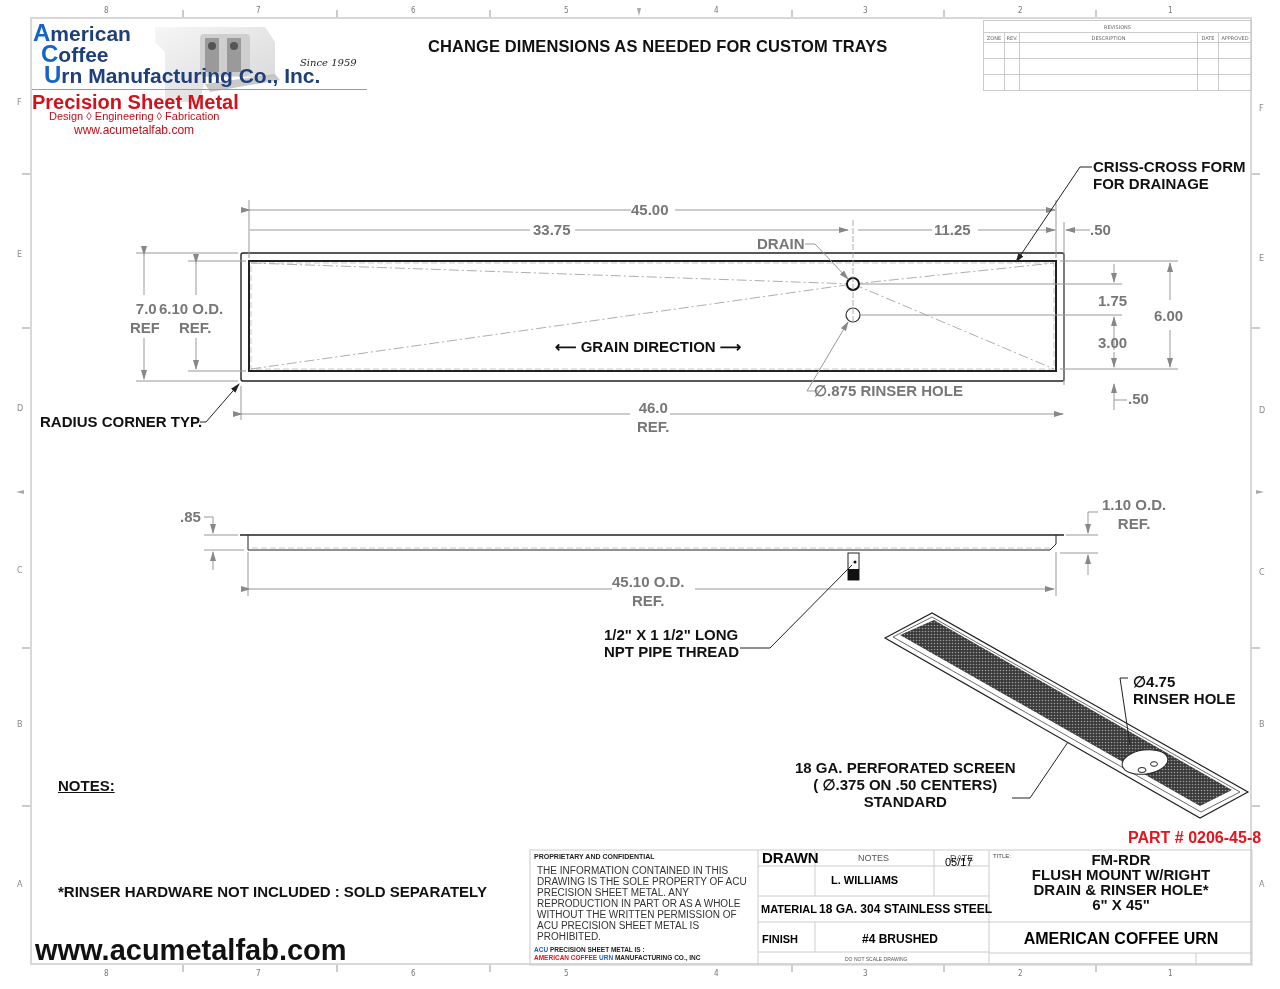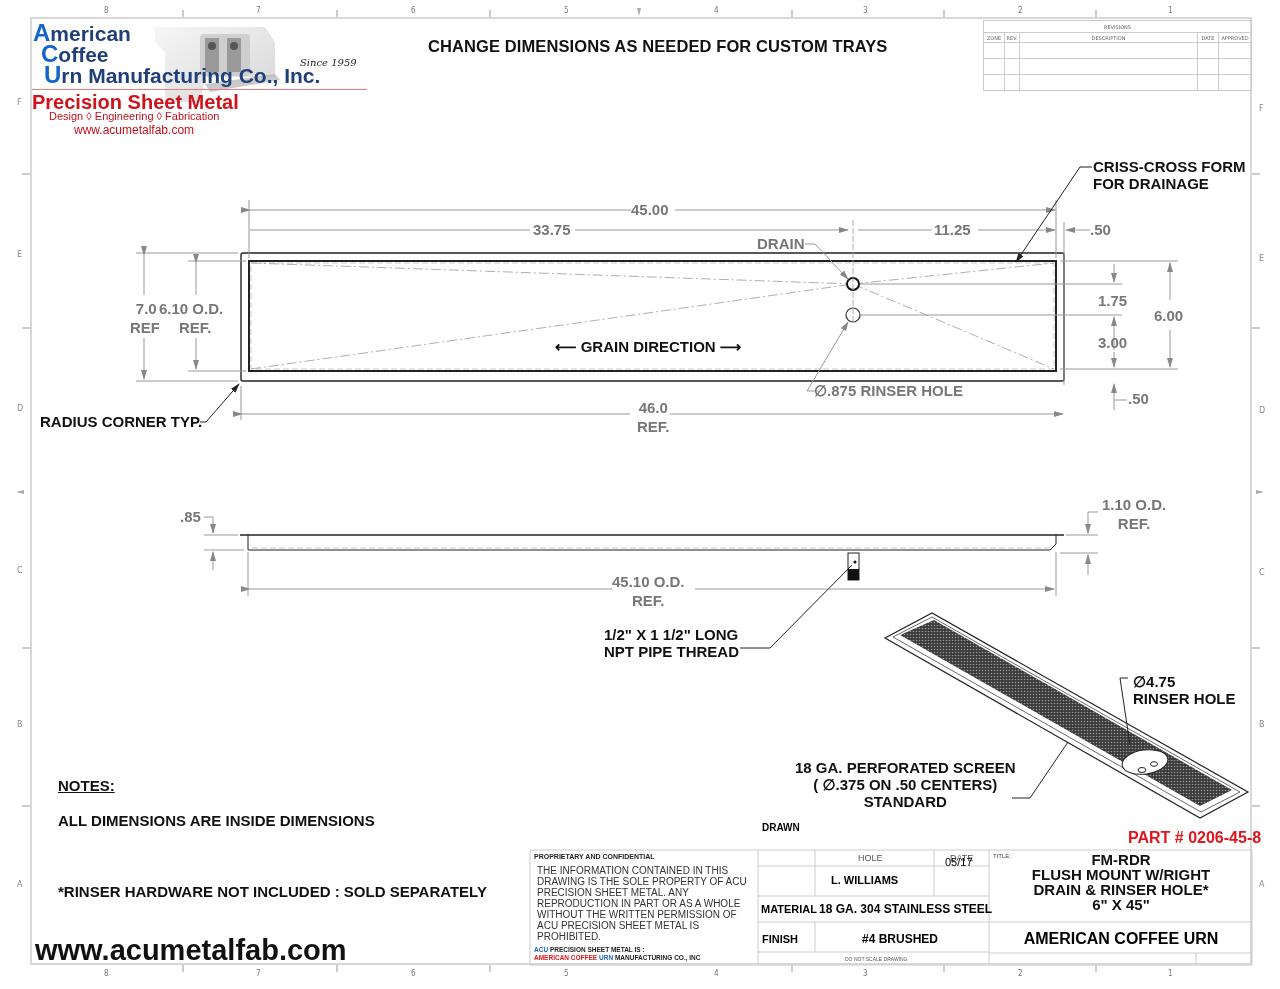--- a/index.html
+++ b/index.html
@@ -346,35 +346,34 @@
     <div>RINSER HOLE</div>
   </div>
 <div class="note" style="left:795px;top:759px;text-align:center">
     <div>18 GA. PERFORATED SCREEN</div>
     <div>( ∅.375 ON .50 CENTERS)</div>
     <div>STANDARD</div>
   </div>
 
 <div class="note" style="left:58px;top:777px;text-decoration:underline">NOTES:</div>
 <div class="note" style="left:58px;top:812px">
-    <div>ALL DIMENSIONS ARE INSIDE DIMENSIONS</div>
   </div>
 <div class="note" style="left:58px;top:883px">*RINSER HARDWARE NOT INCLUDED : SOLD SEPARATELY</div>
 <div class="website">www.acumetalfab.com</div>
 
 <div class="part-no">PART # 0206-45-8</div>
 <div class="tb-text" style="left:534px;top:853px;font-size:7px;font-weight:bold;color:#222">PROPRIETARY AND CONFIDENTIAL</div>
 <div class="tb-text" style="left:537px;top:865px;width:220px;white-space:normal;font-size:10px;line-height:11px;color:#333">THE INFORMATION CONTAINED IN THIS DRAWING IS THE SOLE PROPERTY OF ACU PRECISION SHEET METAL.  ANY REPRODUCTION IN PART OR AS A WHOLE WITHOUT THE WRITTEN PERMISSION OF ACU PRECISION SHEET METAL IS PROHIBITED.</div>
 <div class="tb-text" style="left:534px;top:946px;font-size:6.5px;font-weight:bold;line-height:8px;color:#222">
   <div><span style="color:#1e5fc2">ACU</span><span> PRECISION SHEET METAL IS :</span></div>
   <div><span style="color:#e3141c">AMERICAN</span> <span style="color:#e3141c">COFFEE</span> <span style="color:#1e5fc2">URN</span><span> MANUFACTURING CO., INC</span></div>
 </div>
-<div class="tb-text" style="left:858px;top:853px;font-size:9px;color:#555">HOLE</div>
+<div class="tb-text" style="left:858px;top:853px;font-size:9px;color:#555">NOTES</div>
 <div class="tb-text" style="left:950px;top:853px;font-size:9px;color:#555">DATE</div>
-<div class="tb-text" style="left:762px;top:822px;font-size:10px;font-weight:bold">DRAWN</div>
+<div class="tb-text" style="left:762px;top:849px;font-size:15px;font-weight:bold">DRAWN</div>
 <div class="tb-text" style="left:831px;top:874px;font-size:11px;font-weight:bold">L. WILLIAMS</div>
 <div class="tb-text" style="left:945px;top:856px;font-size:11px;font-weight:normal">05/17</div>
 <div class="tb-text" style="left:761px;top:903px;font-size:11px;font-weight:bold">MATERIAL</div>
 <div class="tb-text" style="left:819px;top:902px;font-size:12px;font-weight:bold">18 GA. 304 STAINLESS STEEL</div>
 <div class="tb-text" style="left:762px;top:933px;font-size:11px;font-weight:bold">FINISH</div>
 <div class="tb-text" style="left:862px;top:932px;font-size:12px;font-weight:bold">#4 BRUSHED</div>
 <div class="tb-text" style="left:845px;top:956px;font-size:5px;color:#555">DO NOT SCALE DRAWING</div>
 <div class="tb-text" style="left:993px;top:853px;font-size:6px;color:#444">TITLE:</div>
 <div class="title-main">
   <div>FM-RDR</div>

